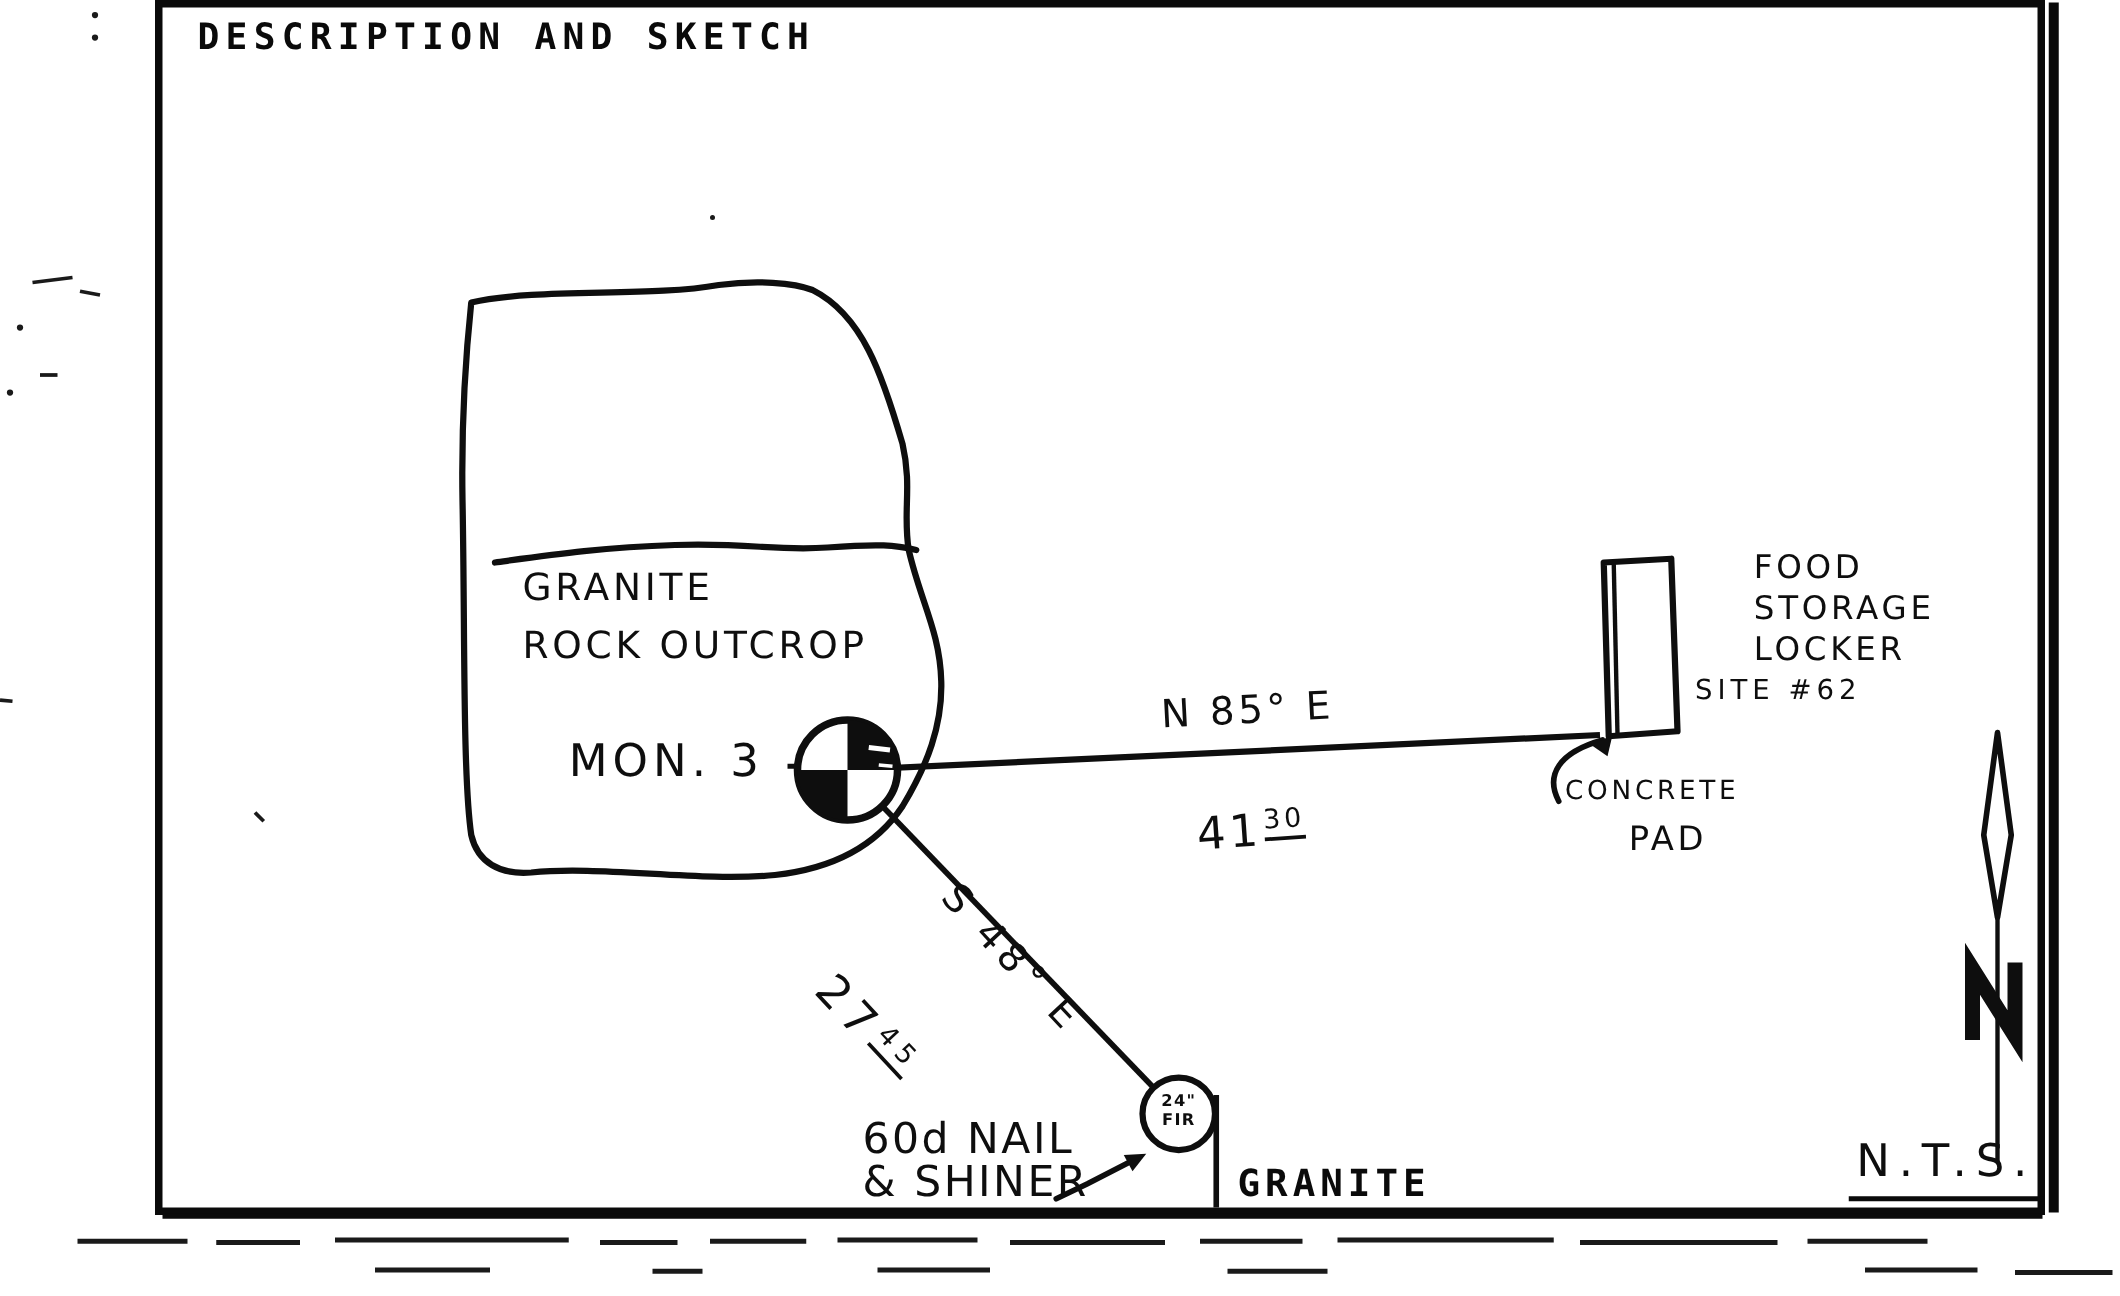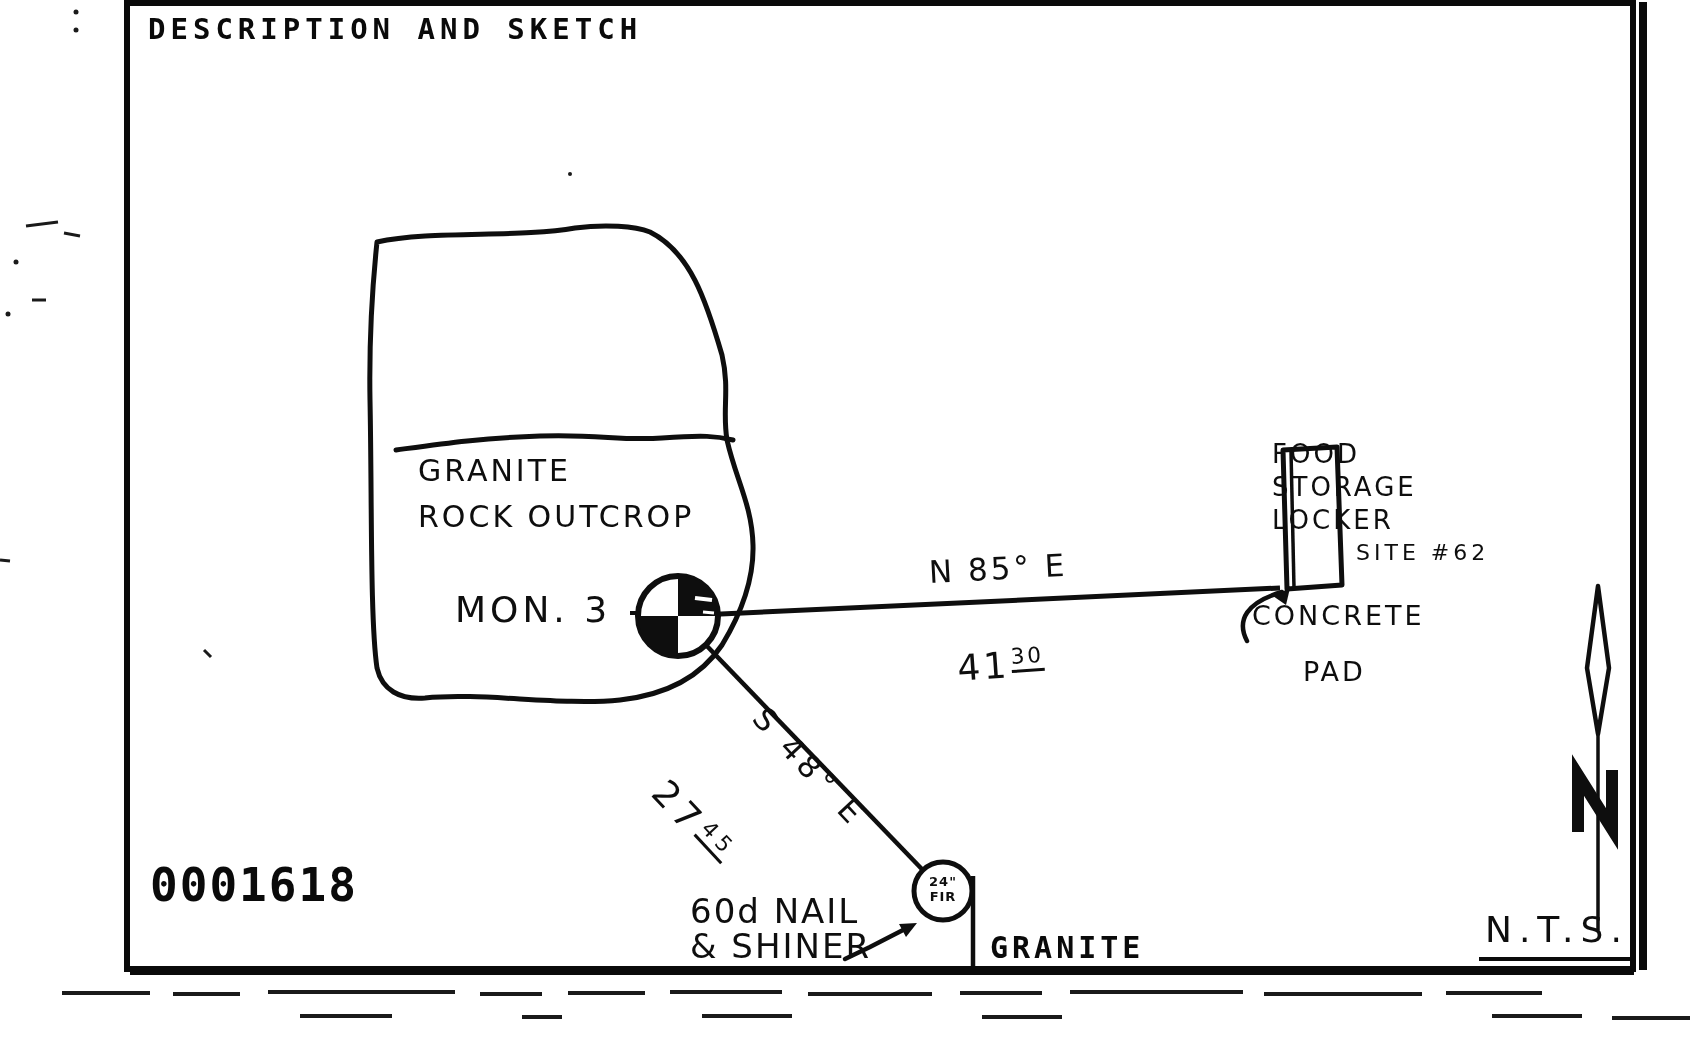--- a/index.html
+++ b/index.html
@@ -127,51 +127,50 @@
     </g>
     <g fill="#1a1a1a">
       <circle cx="16" cy="262" r="2.5"></circle>
       <circle cx="8" cy="314" r="2.5"></circle>
       <circle cx="76" cy="12" r="2.5"></circle>
       <circle cx="76" cy="30" r="2.5"></circle>
       <circle cx="570" cy="174" r="2"></circle>
     </g>
   </svg>
 
-  <div class="abs stamp" style="left:148px; top:12px; font-size:29px; letter-spacing:5px;">DESCRIPTION AND SKETCH</div>
+  <div class="abs stamp" style="left:158px; top:12px; font-size:29px; letter-spacing:5px;">DESCRIPTION AND SKETCH</div>
 
   <div class="abs hand" style="left:418px; top:448px; font-size:30px; line-height:46px;">GRANITE
 ROCK OUTCROP</div>
 
   <div class="abs hand" style="left:455px; top:588px; font-size:36px; letter-spacing:4px;">MON. 3</div>
 
   <div class="abs hand" style="left:928px; top:554px; font-size:31px; transform:rotate(-3deg); transform-origin:0 0;">N 85° E</div>
   <div class="abs hand" style="left:953px; top:604px; font-size:36px; transform:rotate(-4deg); transform-origin:0 0;">
     <span>41</span><sup class="u">30</sup>
   </div>
 
   <div class="abs hand" style="left:772px; top:700px; font-size:31px; letter-spacing:5px; transform:rotate(47deg); transform-origin:0 0;">S 48° E</div>
   <div class="abs hand" style="left:706px; top:742px; font-size:36px; letter-spacing:6px; transform:rotate(47deg); transform-origin:0 0;">
     <span>27</span><sup class="u">45</sup>
   </div>
 
-  <div class="abs hand" style="left:1272px; top:438px; font-size:26px; line-height:33px;">FOOD
+  <div class="abs hand" style="left:1403px; top:438px; font-size:26px; line-height:33px;">FOOD
 STORAGE
 LOCKER</div>
 
   <div class="abs hand" style="left:1356px; top:540px; font-size:22px; letter-spacing:4px;">SITE #62</div>
 
-  <div class="abs hand" style="left:1252px; top:600px; font-size:27px;">CONCRETE</div>
+  <div class="abs hand" style="left:1252px; top:620px; font-size:21px;">CONCRETE</div>
   <div class="abs hand" style="left:1303px; top:656px; font-size:27px;">PAD</div>
 
   <div class="abs hand" style="left:690px; top:894px; font-size:34px; line-height:35px; letter-spacing:2px;">60d NAIL
 &amp; SHINER</div>
 
   <div class="abs hand" style="left:916px; top:874px; width:54px; font-size:13px; line-height:15px; letter-spacing:1px; text-align:center; font-weight:bold;">24"
 FIR</div>
 
   <div class="abs stamp" style="left:990px; top:930px; font-size:30px; letter-spacing:4px;">GRANITE</div>
 
-  <div class="abs stamp" style="left:150px; top:858px; font-size:46px; letter-spacing:2px;">0001618</div>
 
   <div class="abs hand underlined" style="left:1458px; top:908px; font-size:36px; letter-spacing:7px;margin-left:21px;">N.T.S.</div>
 
 </div>
 
 </body></html>

